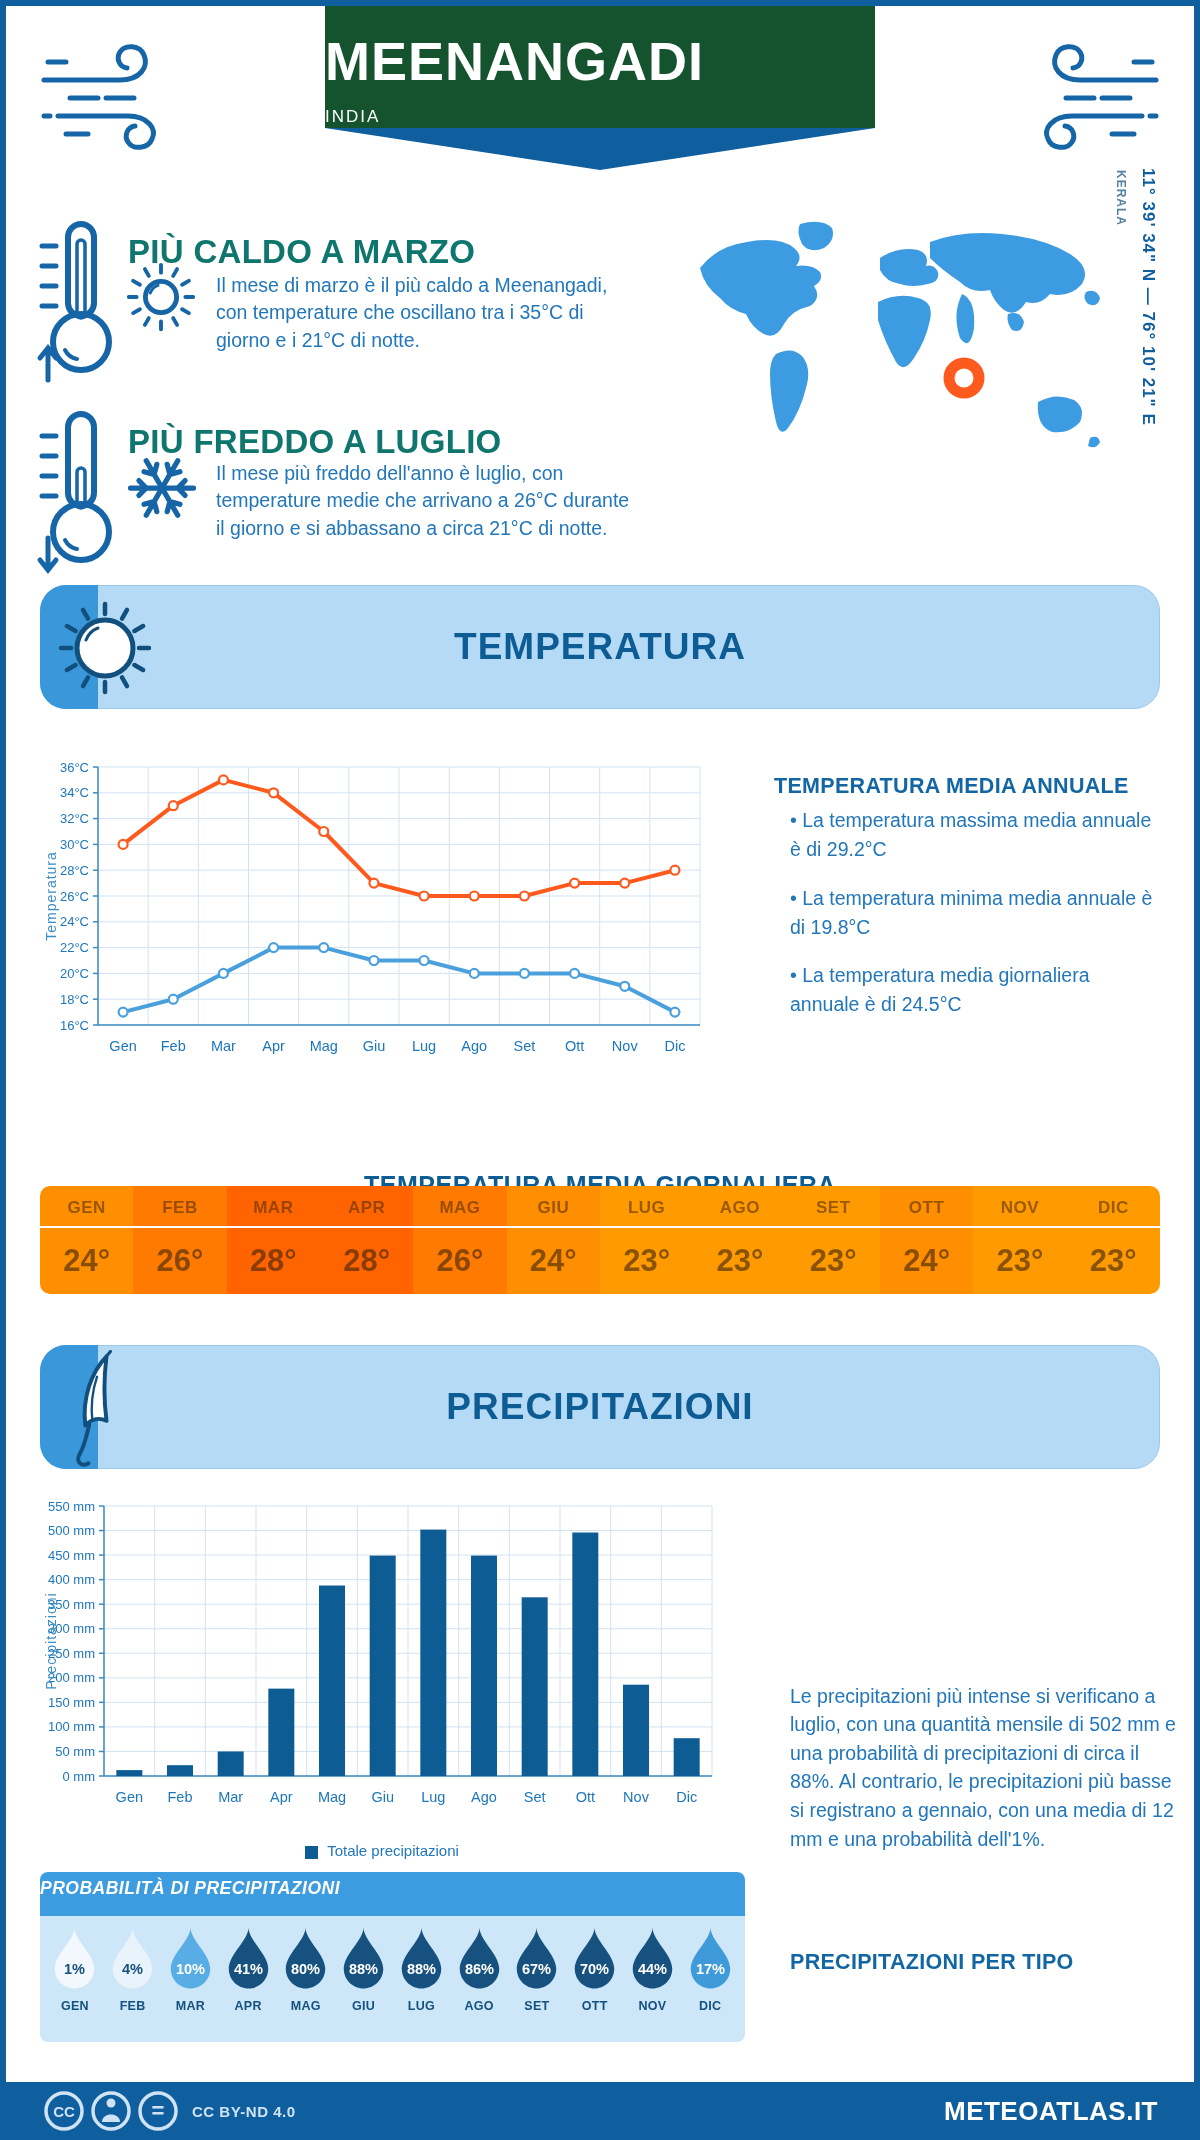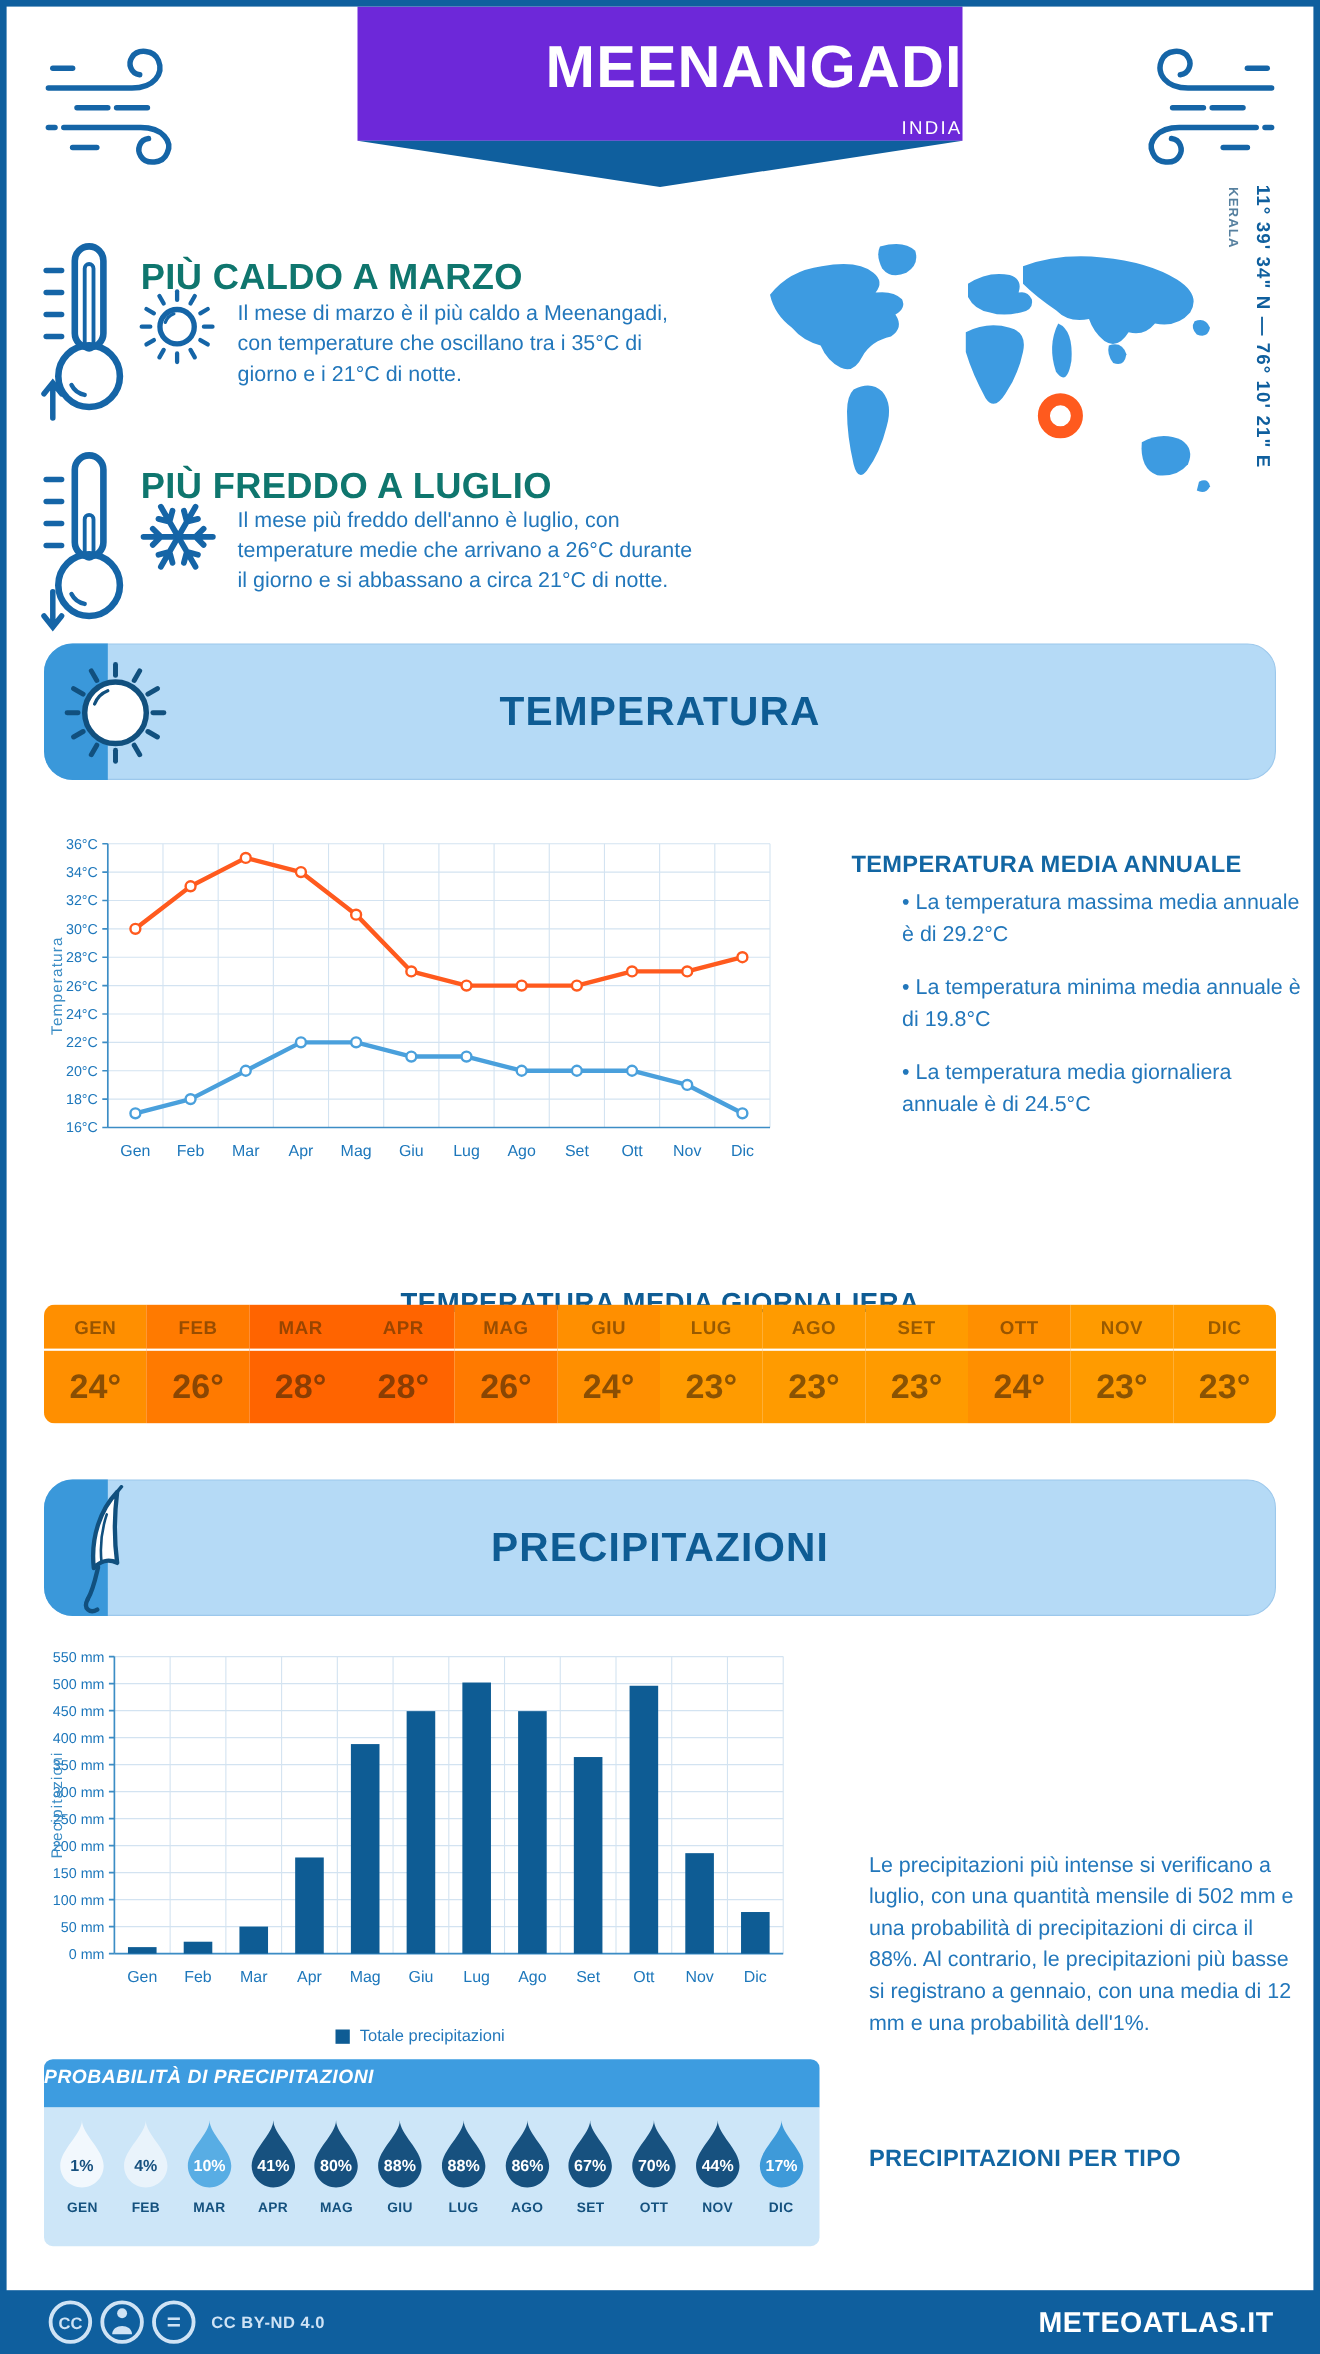--- a/index.html
+++ b/index.html
@@ -2,21 +2,21 @@
 <html><head>
 <meta charset="utf-8">
 <style>
   html,body{margin:0;padding:0;background:#fff;}
   .page{position:relative;width:1200px;height:2140px;margin:0 auto;background:#fff;
         font-family:"Liberation Sans",sans-serif;overflow:hidden;}
   .frame{position:absolute;inset:0;border:6px solid #0f5f9e;pointer-events:none;z-index:40;}
 
   
   .banner{position:absolute;left:325px;top:6px;width:550px;height:98px;padding-top:24px;
-          background:#6d28d9;text-align:right;z-index:2;}
+          background:#14532d;text-align:left;z-index:2;}
   .banner-title{font-size:54px;font-weight:bold;color:#fff;letter-spacing:1px;}
   .banner-sub{margin-top:15px;font-size:17px;color:#fff;letter-spacing:2px;}
   .banner-chev{position:absolute;left:325px;top:128px;width:0;height:0;
           border-left:275px solid transparent;border-right:275px solid transparent;
           border-top:42px solid #0f5f9e;z-index:2;}
   .wind{position:absolute;top:24px;width:140px;height:130px;}
   .wind-left{left:36px;}
   .wind-right{right:36px;transform:scaleX(-1);}
 
   
@@ -59,21 +59,21 @@
           margin-right:10px;vertical-align:middle;}
   .leg-dot{position:absolute;left:12px;top:-2.5px;width:6px;height:6px;border-radius:50%;
           background:#fff;border:2.5px solid;}
   .leg-sq{display:inline-block;width:13px;height:13px;margin-right:9px;vertical-align:middle;
           background:#0e5c94;}
 
   
   .side-h{position:absolute;font-size:21.5px;font-weight:bold;color:#1266a3;letter-spacing:.3px;}
   #annualTitle{left:774px;top:752px;}
   .bullets{position:absolute;left:790px;width:372px;font-size:19.5px;line-height:1.48;color:#2277bb;}
-  #annualBullets{top:806px;margin-left:30px;}
+  #annualBullets{top:806px;}
   .bullets p{margin:0 0 20px 0;}
   .pp{position:absolute;left:790px;width:394px;font-size:19.5px;line-height:1.47;color:#2277bb;}
   #pp1{top:1495px;} #pp2{top:1662px;}
   #typeTitle{left:790px;top:1928px;}
   #typeBullets{top:1964px;}
   #typeBullets p{margin:0 0 7px 0;}
 
   
   #giornTitle{position:absolute;left:0;right:0;top:1146px;text-align:center;font-size:25px;
           font-weight:bold;color:#0e5c94;letter-spacing:.5px;}

